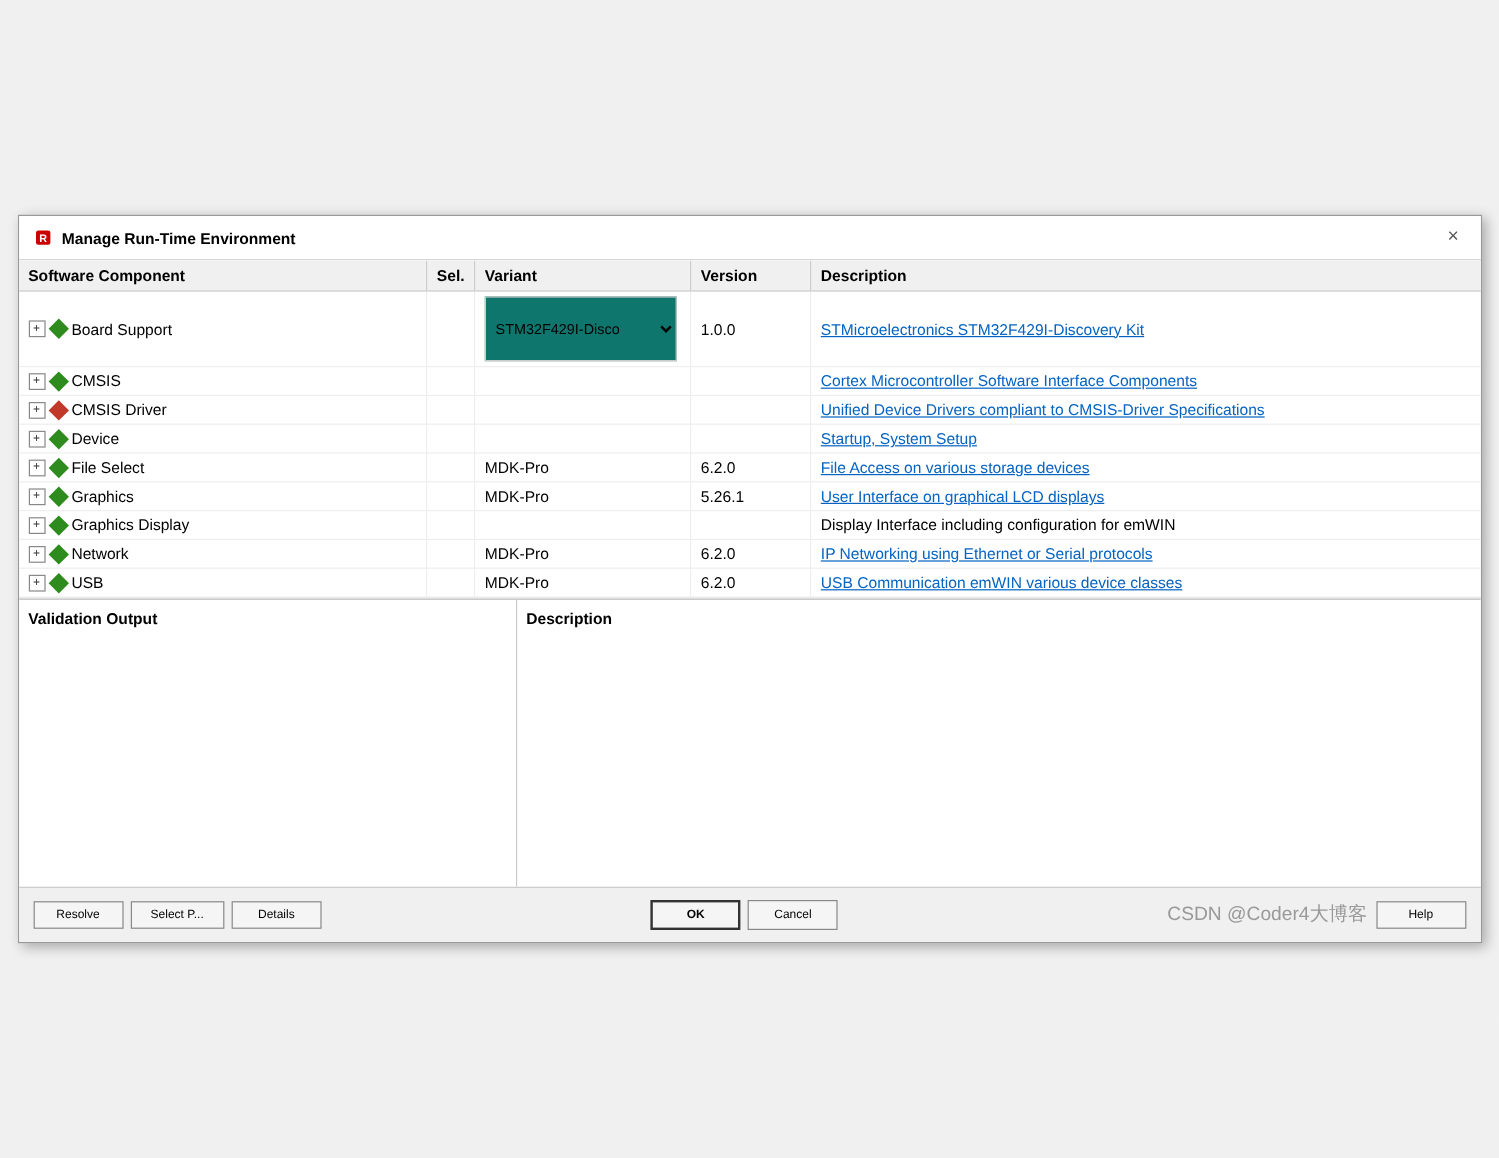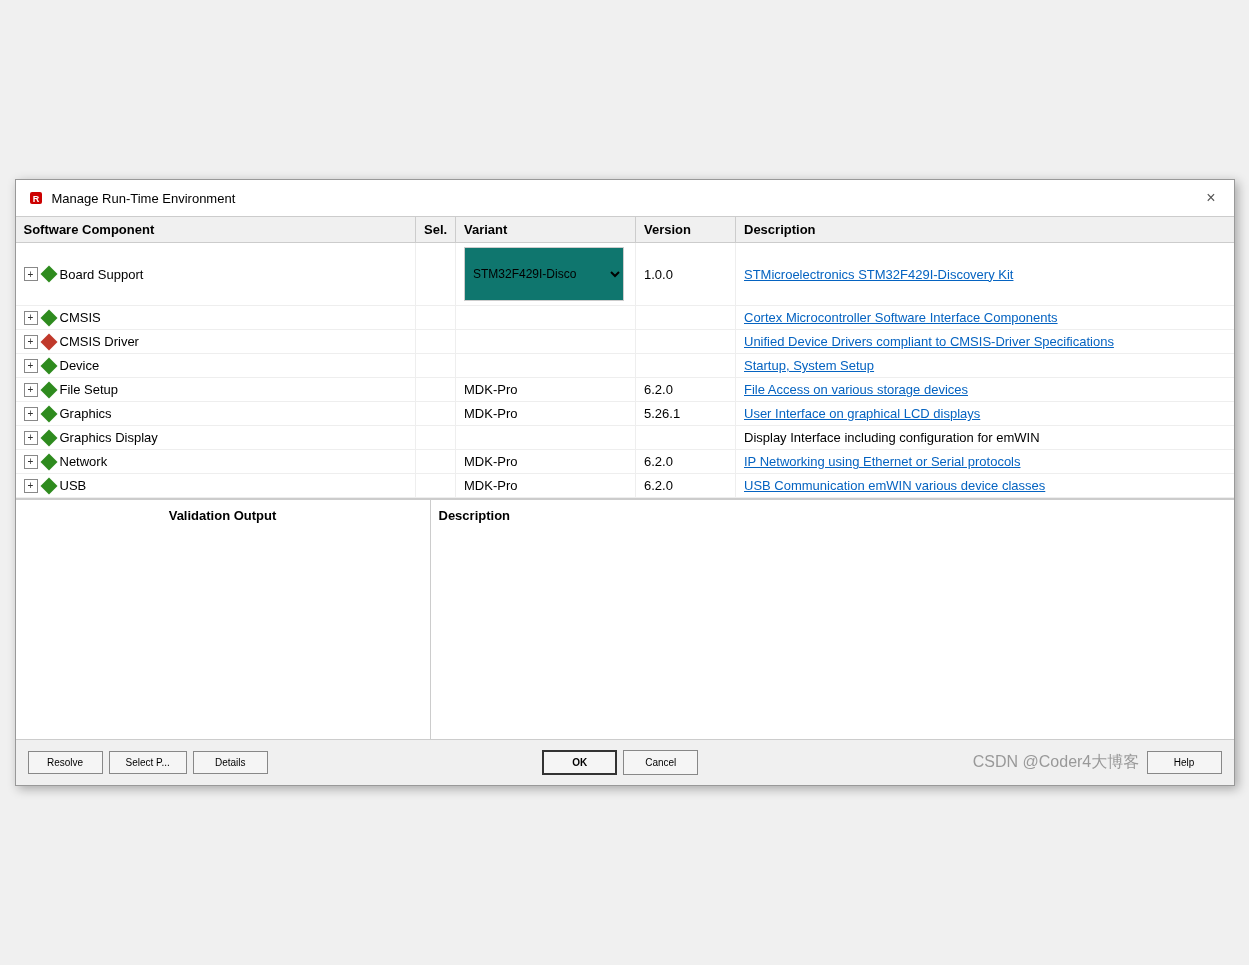--- a/index.html
+++ b/index.html
@@ -31,21 +31,21 @@
     .title-bar-left {
       display: flex;
       align-items: center;
       gap: 8px;
     }
     .title-icon {
       width: 16px;
       height: 16px;
     }
     .title-text {
-      font-weight: 400;
+      font-weight: 700;
       font-size: 13px;
       color: #000;
     }
     .close-btn {
       cursor: pointer;
       font-size: 16px;
       color: #555;
       border: none;
       background: none;
       padding: 2px 6px;
@@ -77,21 +77,21 @@
     table tbody tr {
       border-bottom: 1px solid #eee;
     }
     table tbody td {
       padding: 4px 8px;
       vertical-align: middle;
       border-right: 1px solid #eee;
       color: #000;
     }
     table tbody td:last-child { border-right: none; }
-    .col-component { width: 400px; }
+    .col-component { width: 340px; }
     .col-sel { width: 40px; text-align: center; }
     .col-variant { width: 180px; }
     .col-version { width: 100px; }
     .col-description { width: auto; }
     .tree-row {
       display: flex;
       align-items: center;
       gap: 4px;
     }
     .expand-btn {
@@ -144,21 +144,20 @@
       border-top: 1px solid #ccc;
       height: 240px;
       background: #fff;
     }
     .validation-panel {
       width: 415px;
       border-right: 1px solid #ccc;
       padding: 8px;
       display: flex;
       flex-direction: column;
-      align-items: center;
     }
     .description-panel {
       flex: 1;
       padding: 8px;
       display: flex;
       flex-direction: column;
     }
     .panel-title {
       font-weight: 600;
       margin-bottom: 6px;
@@ -289,21 +288,21 @@
             <td class="col-version"></td>
             <td class="col-description"><a class="link-blue" href="#">Startup, System Setup</a></td>
           </tr>
           <tr>
             <td class="col-component">
               <div class="tree-row">
                 <span class="expand-btn">+</span>
                 <span class="diamond-icon">
                   <span class="diamond-green"></span>
                 </span>
-                <span>File Setup</span>
+                <span>File Select</span>
               </div>
             </td>
             <td class="col-sel"></td>
             <td class="col-variant">MDK-Pro</td>
             <td class="col-version">6.2.0</td>
             <td class="col-description"><a class="link-blue" href="#">File Access on various storage devices</a></td>
           </tr>
           <tr>
             <td class="col-component">
               <div class="tree-row">

